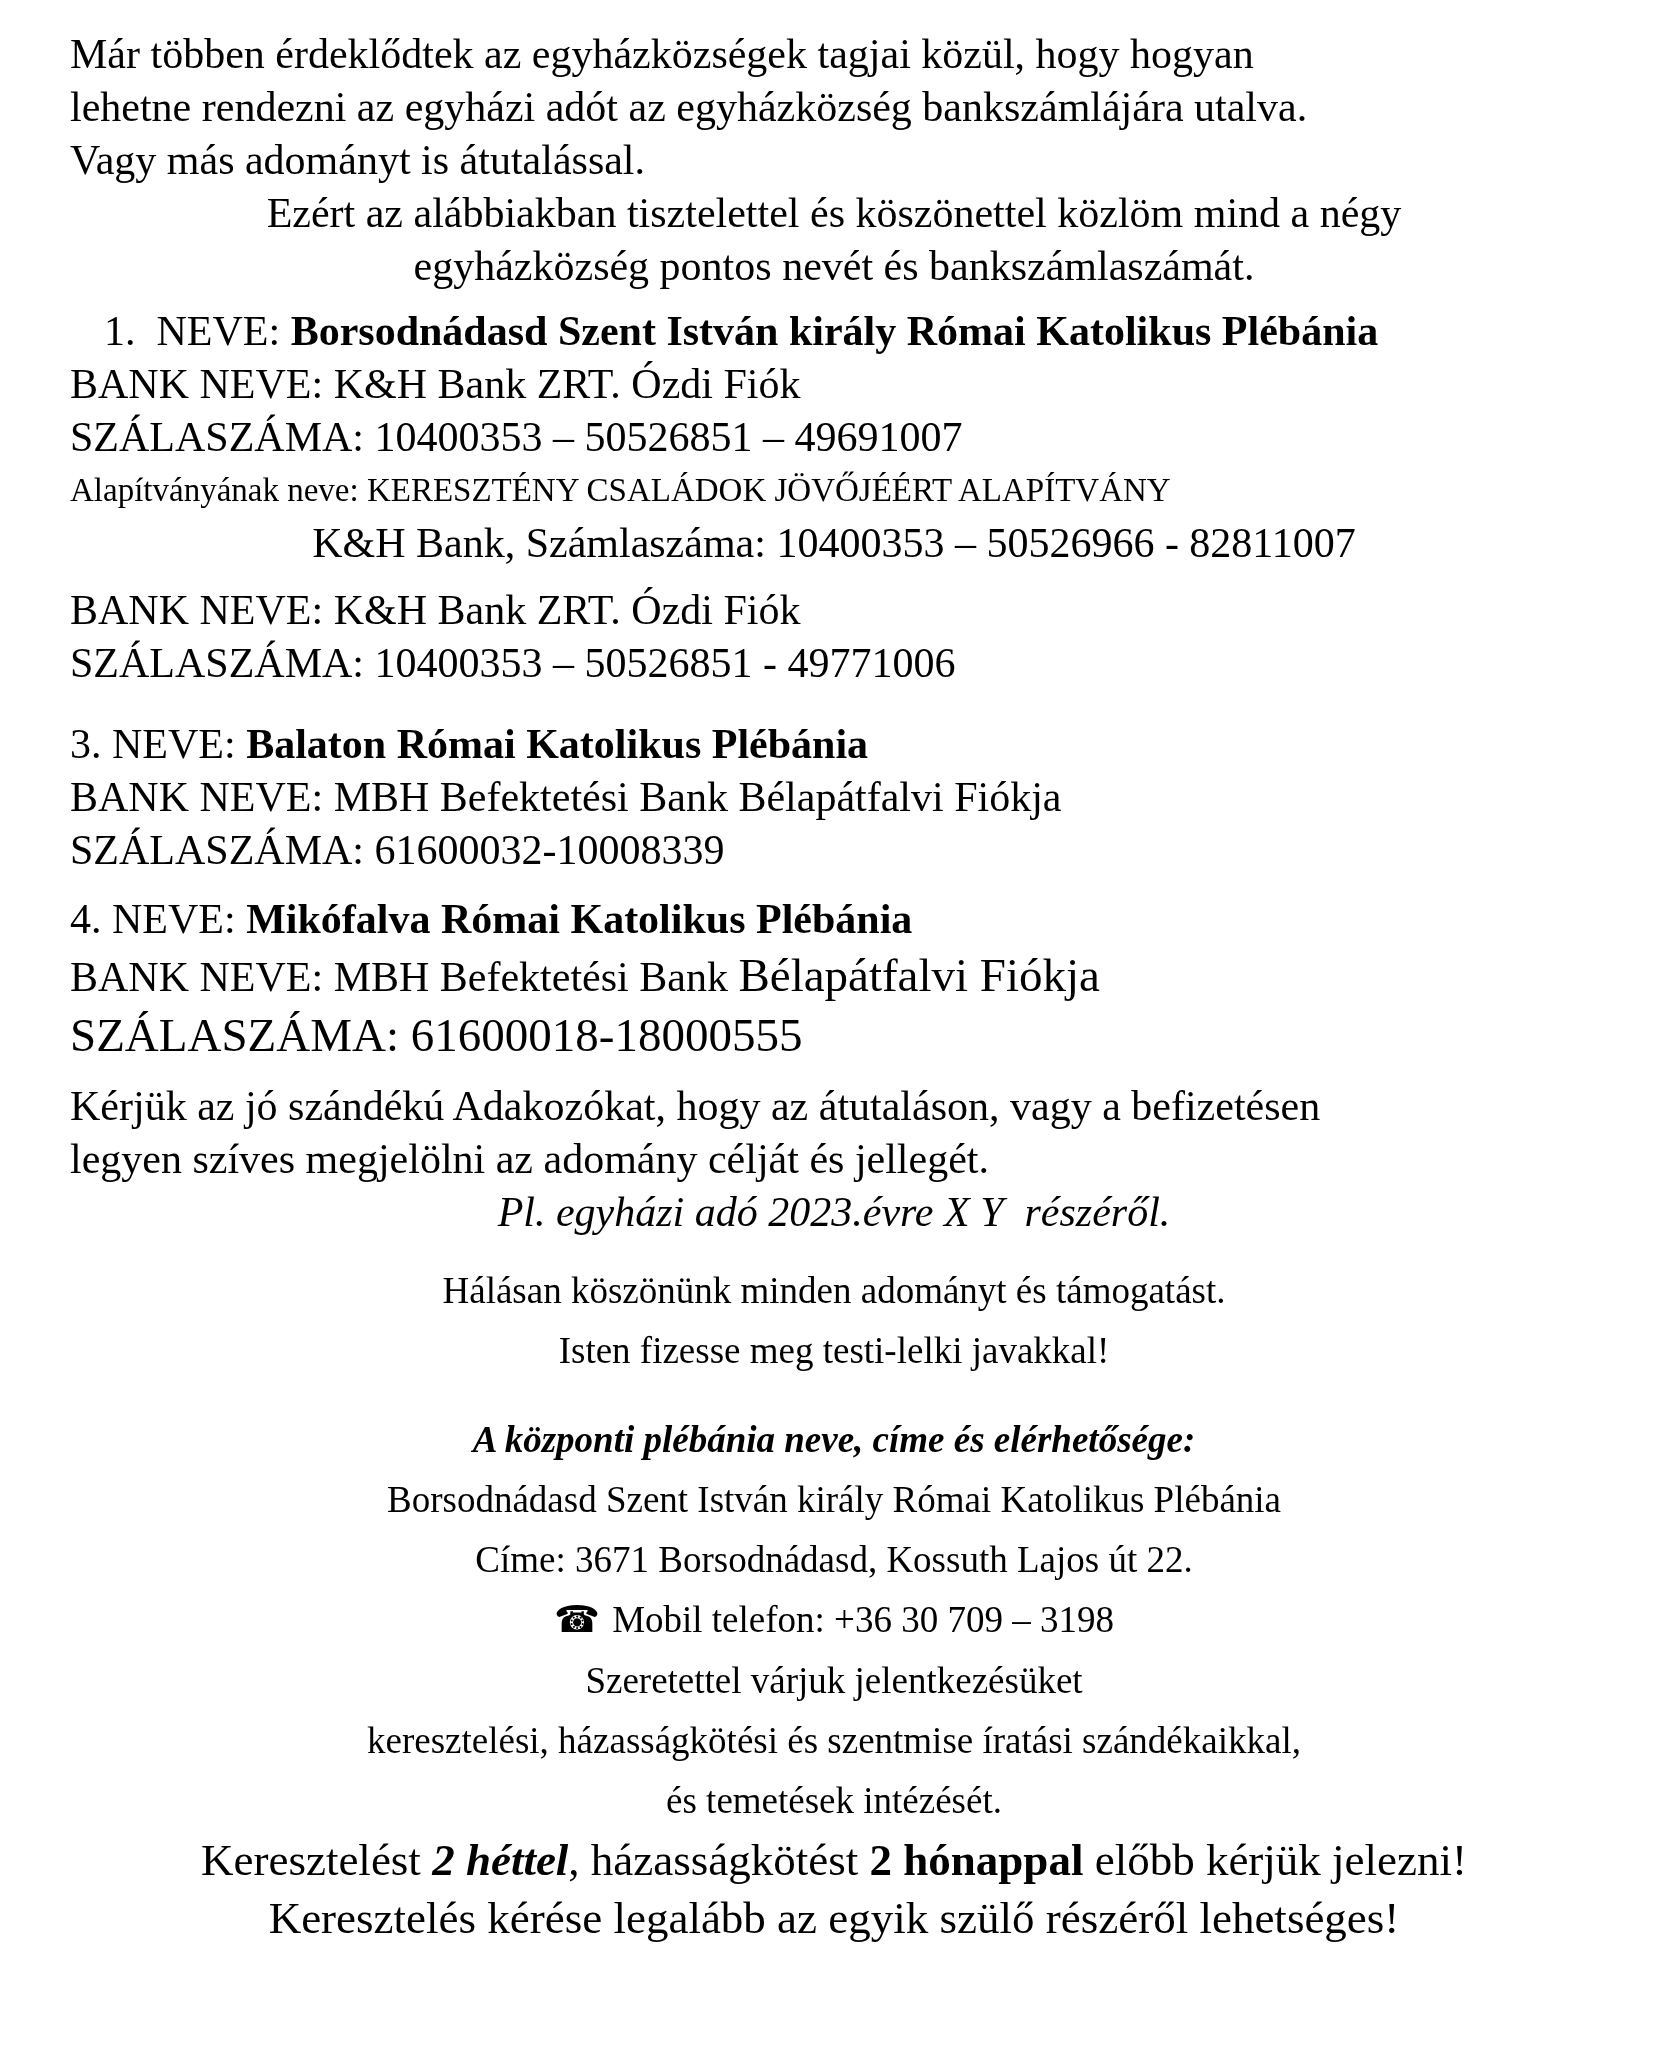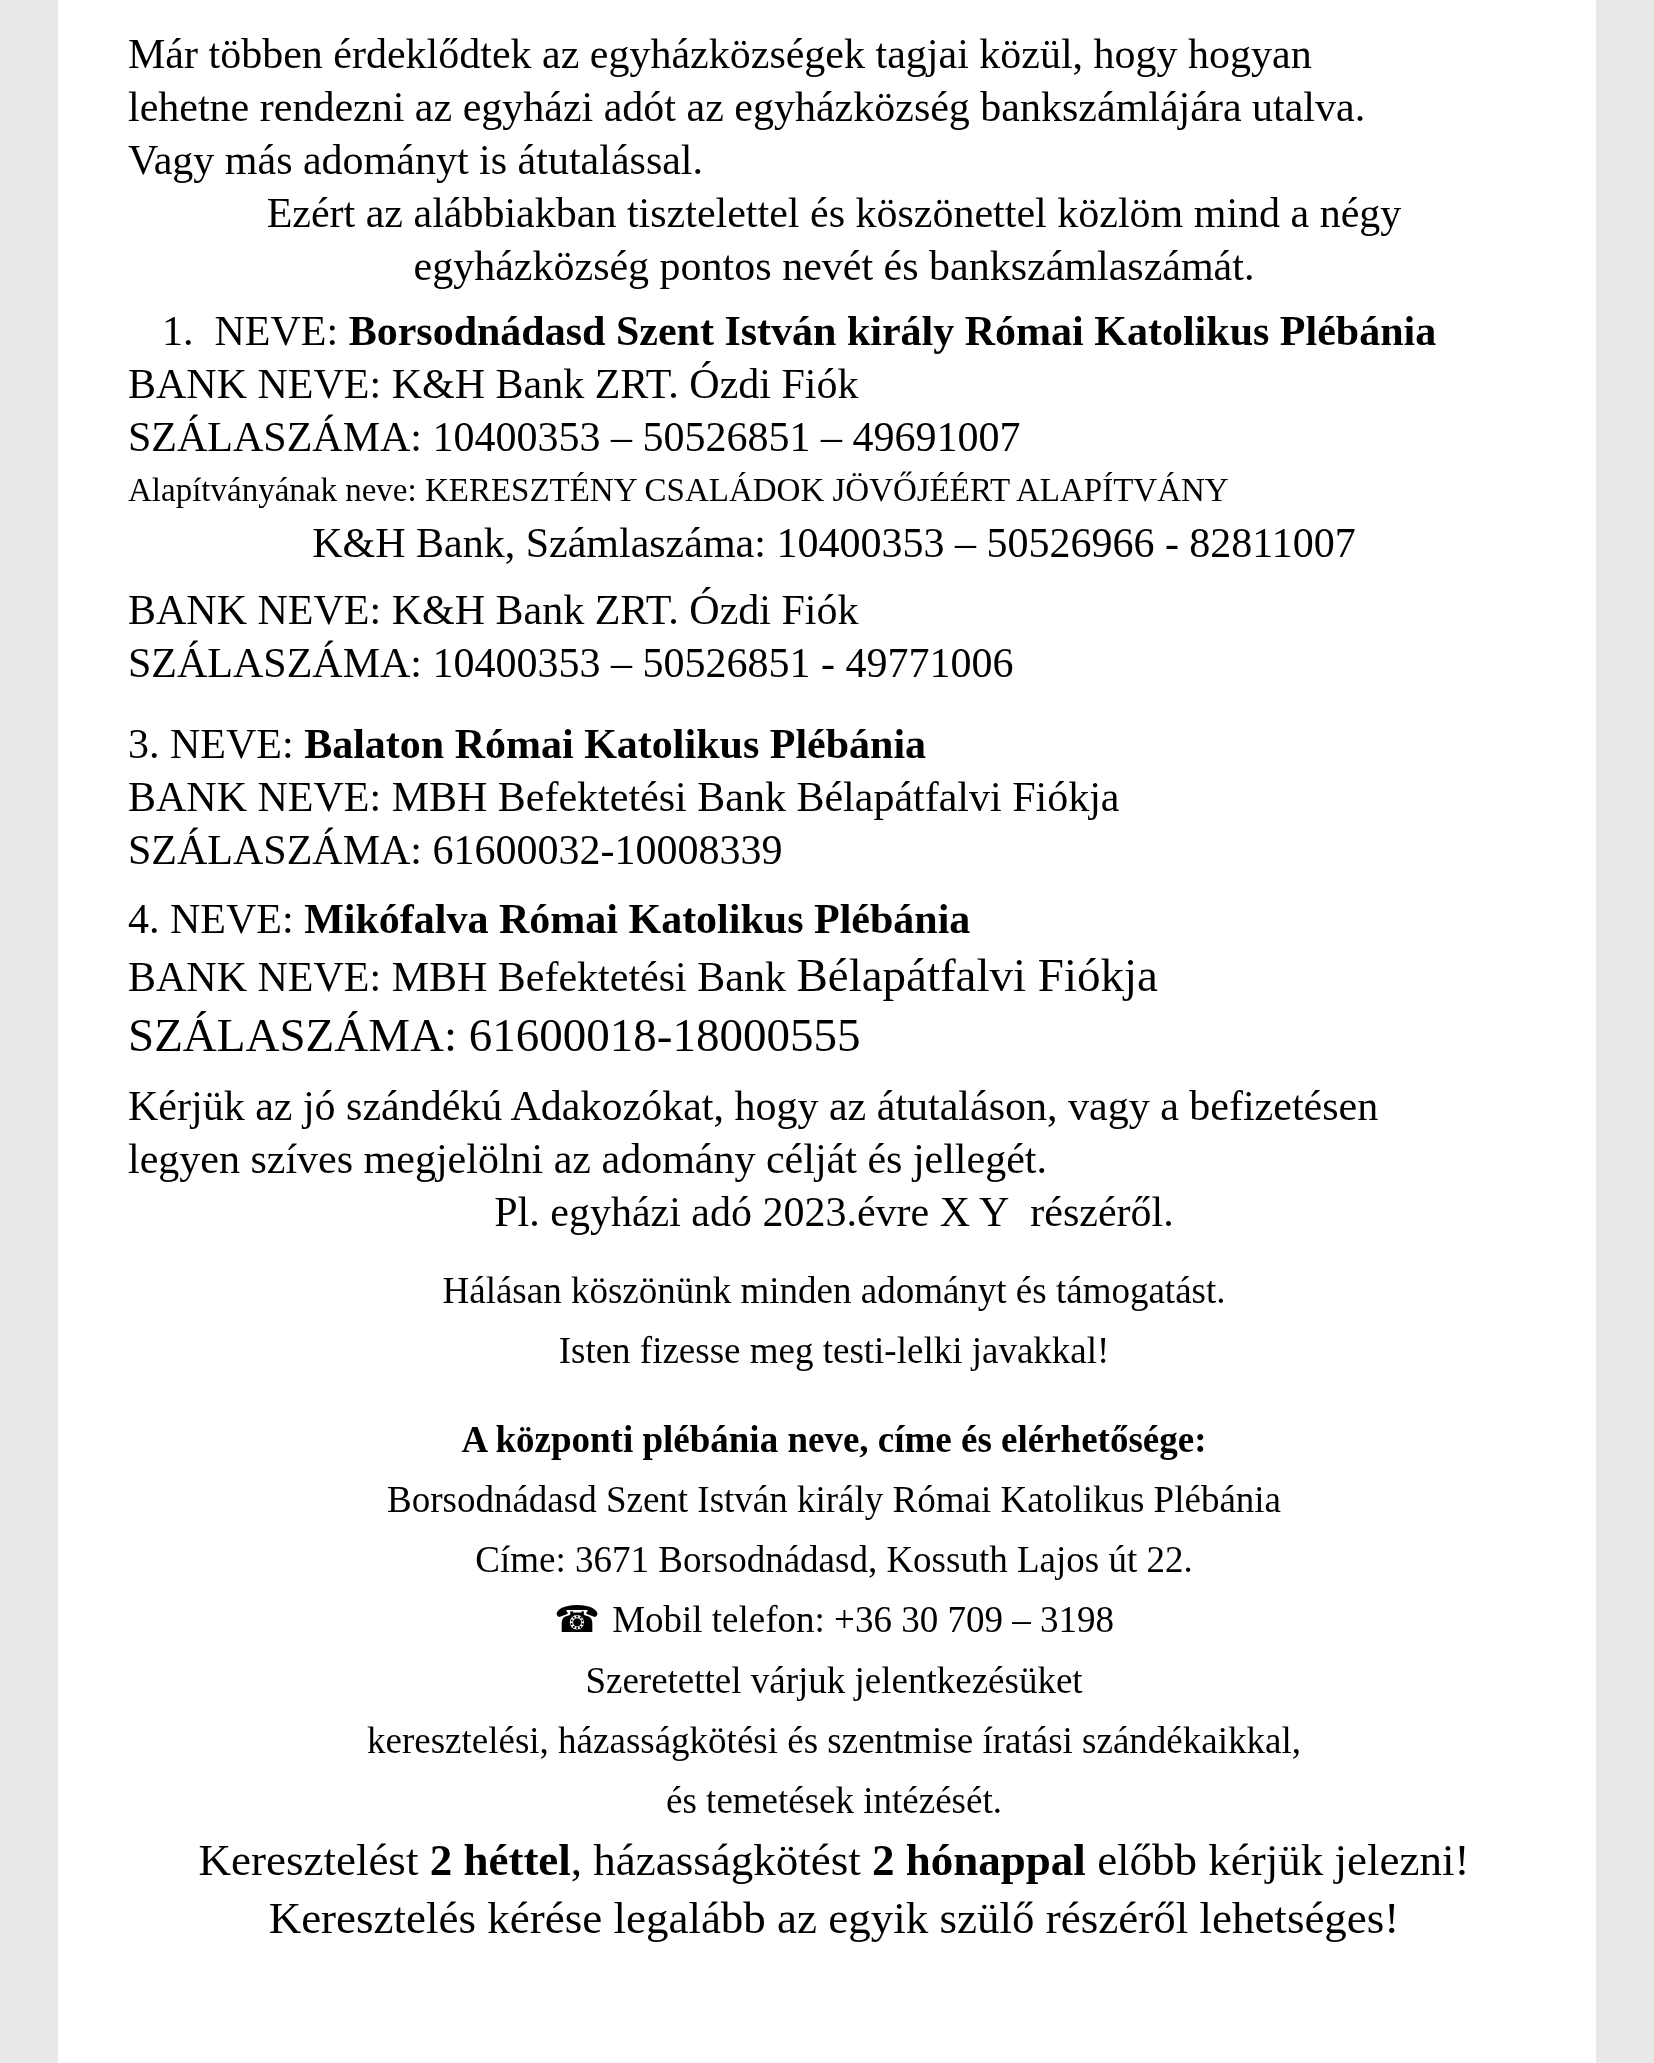--- a/index.html
+++ b/index.html
@@ -1,37 +1,37 @@
 <!DOCTYPE html>
 <html lang="hu"><head>
 <meta charset="utf-8">
 <style>
   html, body { margin: 0; padding: 0; }
   body { background: #e8e8e8; }
   .page {
     position: relative;
-    width: 1538px;
+    width: 1654px;
     height: 2063px;
     margin: 0 auto;
     box-sizing: border-box;
     padding: 28px 56px 0 70px;
     background: #ffffff;
     color: #000000;
     overflow: hidden;
     font-family: "Liberation Serif", "DejaVu Serif", serif;
   }
   .ln {
     font-size: 42px;
     line-height: 53px;
     white-space: nowrap;
   }
   .center { text-align: center; }
   .indent { padding-left: 34px; }
   .b { font-weight: bold; }
-  .i { }
+  .i { font-style: italic; }
   .fnd { font-size: 33px; }
   .big { font-size: 37px; line-height: 60px; }
   .mid { font-size: 45px; line-height: 58px; }
   .ln4 { line-height: 58px; }
   .big2 { font-size: 47px; }
   .blk-p1 { margin-top: 12px; }
   .blk-p2 { margin-top: 14px; }
   .blk-p3 { margin-top: 28px; }
   .blk-p4 { margin-top: 16px; }
   .blk-appeal { margin-top: 16px; }

